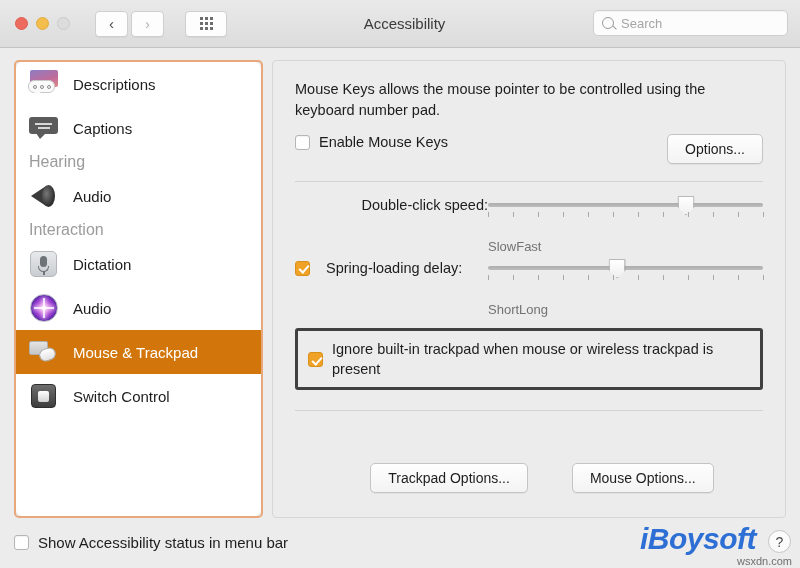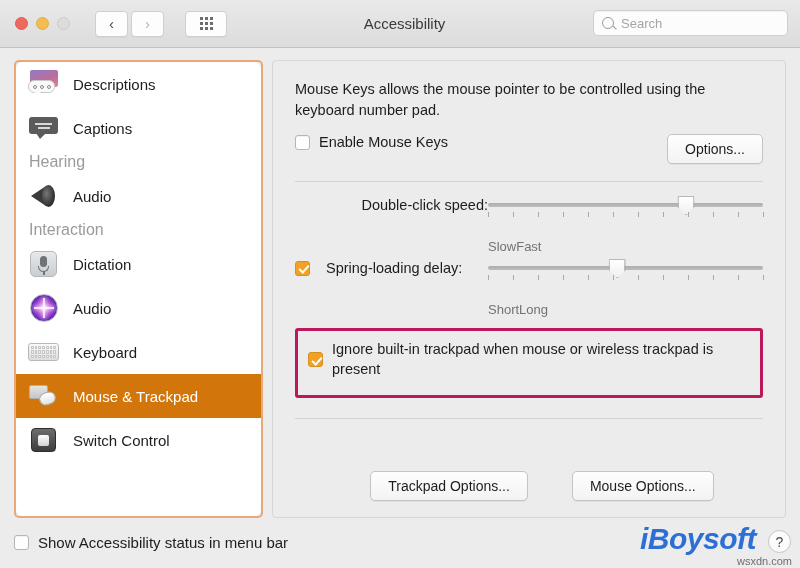--- a/index.html
+++ b/index.html
@@ -353,24 +353,24 @@
   }
   .ends {
     display: flex; justify-content: flex-start;
     font-size: 13px; color: #737373;
     margin-top: 18px;
   }
 
   .highlight-box {
     position: relative;
     margin-top: 11px;
-    border: 3px solid #be185d;
+    border: 3px solid #404040;
     border-radius: 3px;
     background: #ECECEC;
-    padding: 9px 10px 16px 10px;
+    padding: 9px 10px 8px 10px;
   }
   .hl-text {
     font-size: 14.5px; color: #1d1d1d;
     line-height: 1.35; margin-left: 9px;
     max-width: 430px;
   }
 
   .hr2 { height:1px; background:#D3D3D3; margin: 20px 0 0 0; }
 
   .panel-buttons {
@@ -497,48 +497,20 @@
           <span class="label">Dictation</span>
         </div>
 
         <div class="side-item">
           <span class="ico ico-siri">
             <span class="orb"></span>
           </span>
           <span class="label">Audio</span>
         </div>
 
-        <div class="side-item">
-          <span class="ico ico-keyboard">
-            <span class="kb">
-              <i></i>
-                <i></i>
-                <i></i>
-                <i></i>
-                <i></i>
-                <i></i>
-                <i></i>
-              <i></i>
-                <i></i>
-                <i></i>
-                <i></i>
-                <i></i>
-                <i></i>
-                <i></i>
-              <i></i>
-                <i></i>
-                <i></i>
-                <i></i>
-                <i></i>
-                <i></i>
-                <i></i>
-            </span>
-          </span>
-          <span class="label">Keyboard</span>
-        </div>
 
         <div class="side-item selected">
           <span class="ico ico-mouse">
             <span class="tp"></span>
               <span class="ms"></span>
           </span>
           <span class="label">Mouse &amp; Trackpad</span>
         </div>
 
         <div class="side-item">

